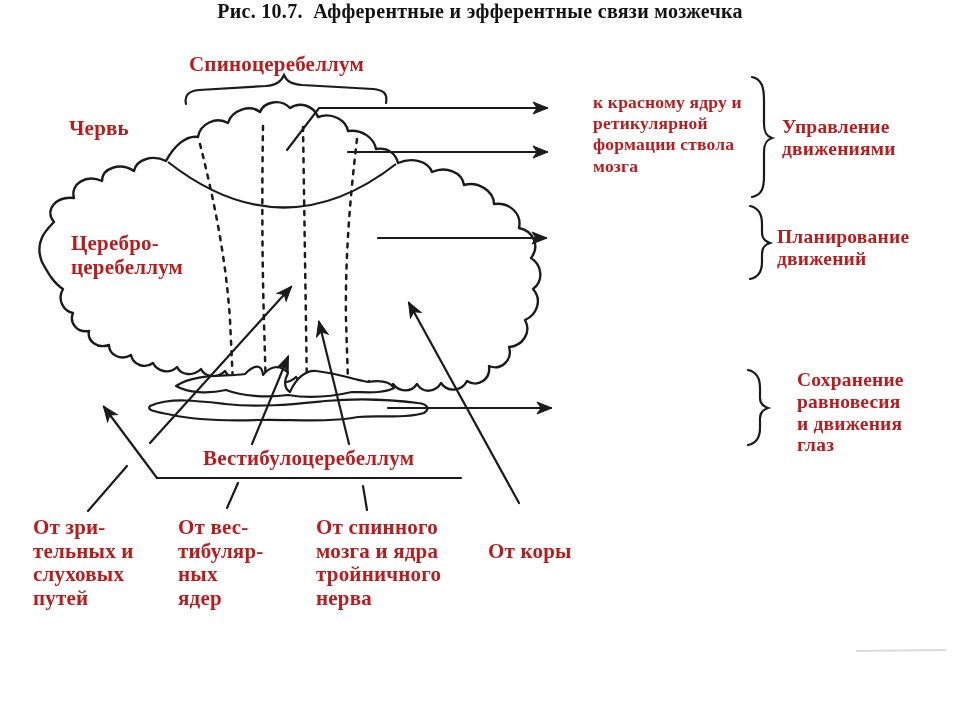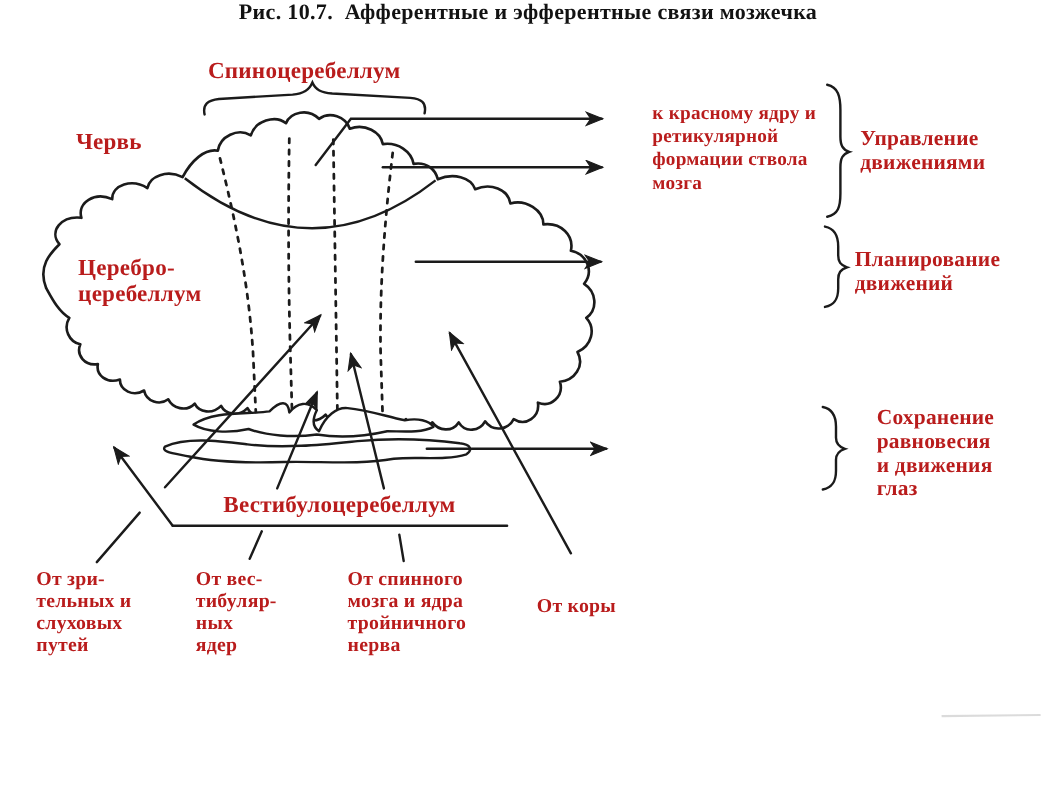--- a/index.html
+++ b/index.html
@@ -16,21 +16,21 @@
     font-family:Liberation Serif, serif;
     font-weight:bold;
     color:#b91c1c;
     white-space:pre-line;
     line-height:1.16;
     letter-spacing:0.2px;
   }
   .lbl-region{font-size:21px;}
   .lbl-target{font-size:17.5px;line-height:1.21;}
   .lbl-fn{font-size:19.5px;line-height:1.12;}
-  .lbl-aff{font-size:18px;line-height:1.12;}
+  .lbl-aff{font-size:21px;line-height:1.12;}
   .caption{
     position:absolute;
     left:0; top:630; width:100%;
     text-align:center;
     font-family:"Liberation Serif",serif;
     font-weight:bold;
     font-size:20px;
     color:#121212;
     letter-spacing:0.3px;
     white-space:pre-wrap;

